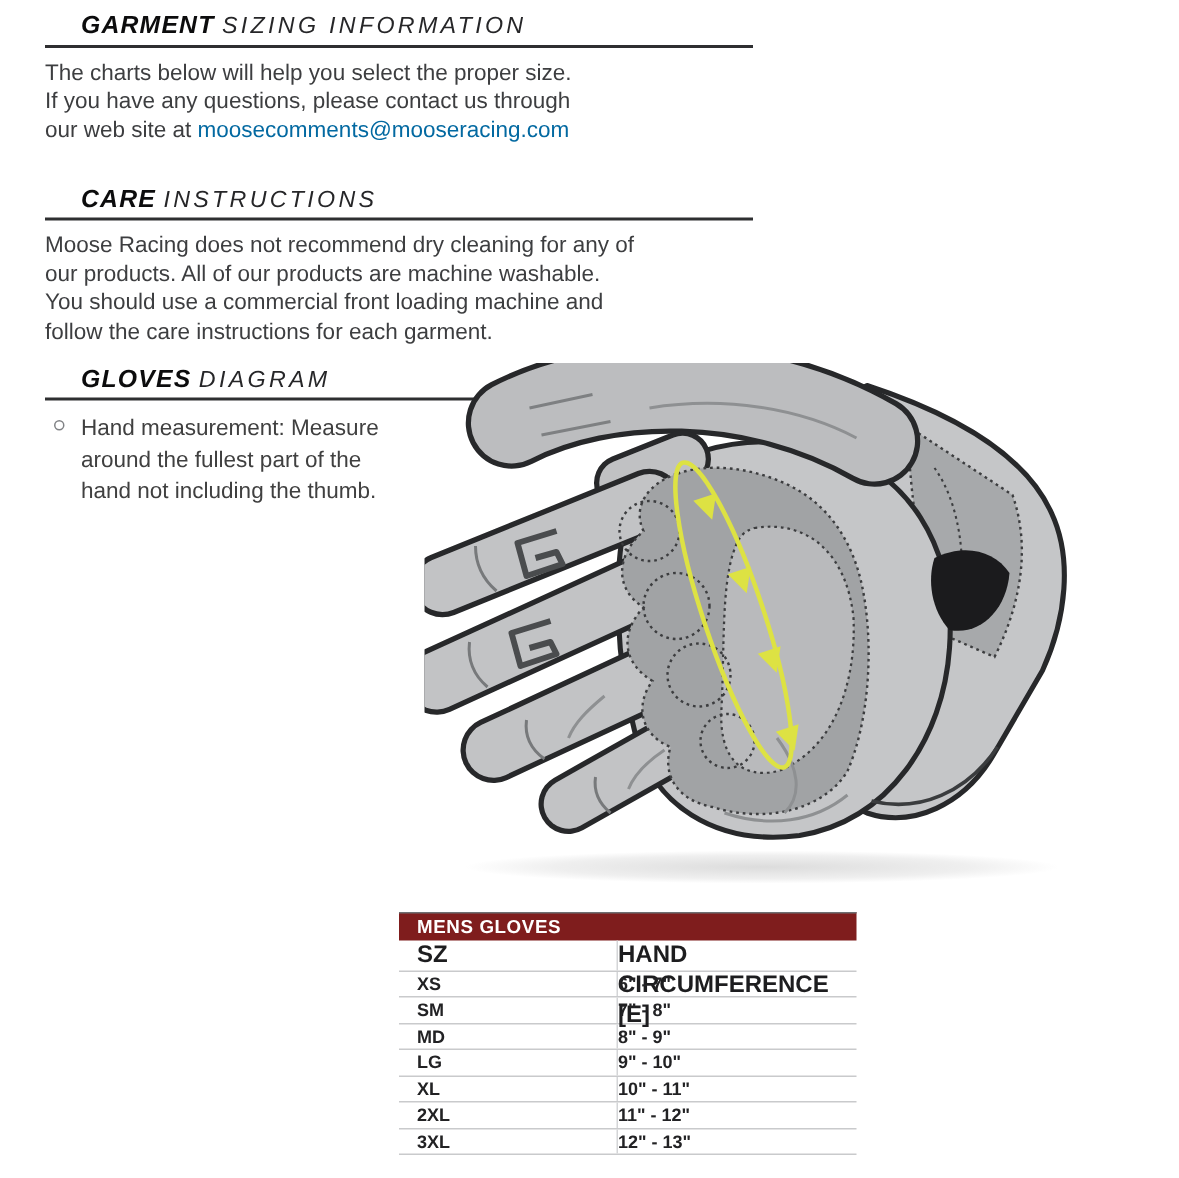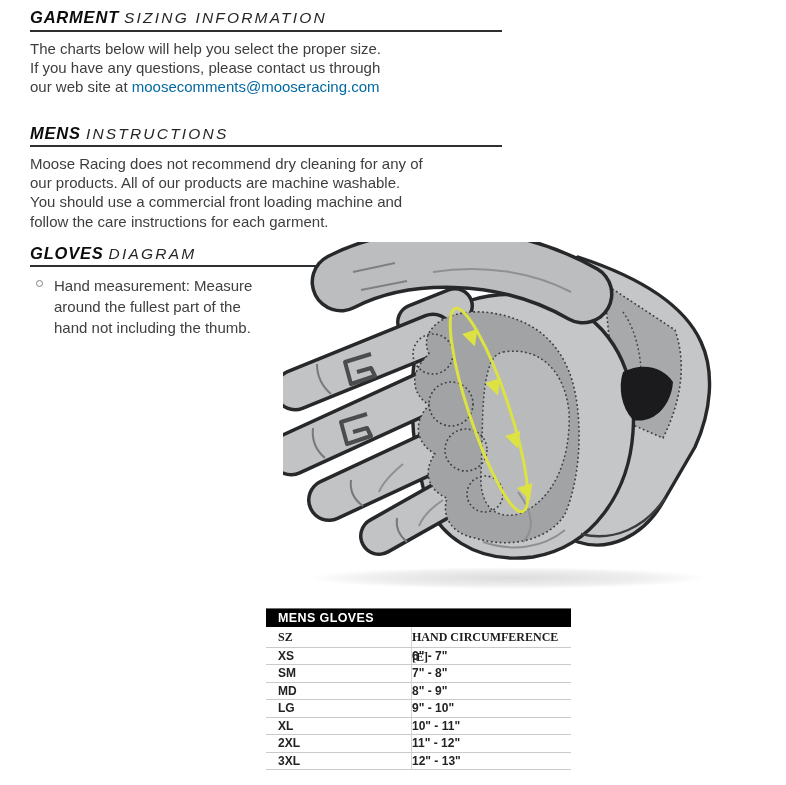--- a/index.html
+++ b/index.html
@@ -3,36 +3,36 @@
 <meta charset="utf-8">
 <style>
   html,body{margin:0;padding:0;background:#fff;}
   #page{
     position:relative;width:786px;height:785px;background:#ffffff;overflow:hidden;
     font-family:"Liberation Sans",sans-serif;color:#3d3e40;
   }
   .abs{position:absolute;}
   
   .sec-title{white-space:nowrap;font-style:italic;letter-spacing:.5px;}
-  .sec-title .strong{font-weight:900;font-size:16.5px;color:#0c0c0d;letter-spacing:.8px;}
+  .sec-title .strong{font-weight:900;font-size:16.5px;color:#0c0c0d;letter-spacing:.8px;margin-left:24px;}
   .sec-title .light{font-weight:400;font-size:15.5px;color:#262628;letter-spacing:2.2px;margin-left:5px;}
   .rule{height:2px;background:#2e2f31;}
   
   .para{font-size:15px;line-height:19.2px;color:#3d3e40;white-space:nowrap;}
   .para .email{color:#0369a1;text-decoration:none;}
   
   .bullet-wrap{display:flex;}
   .bullet-dot{width:5px;height:5px;border:1.6px solid #808285;border-radius:50%;margin:5px 11px 0 0;flex:0 0 auto;}
   .bullet-text{font-size:15px;line-height:21px;color:#404040;white-space:nowrap;}
   
   #size-table{width:305px;font-family:"Liberation Sans",sans-serif;}
-  .tbl-title{height:18px;line-height:18px;background:#000000;border-top:1px solid #6e6e71;
+  .tbl-title{height:18px;line-height:18px;background:#7f1d1d;border-top:1px solid #6e6e71;
     color:#ffffff;font-weight:bold;font-size:12.5px;letter-spacing:.4px;padding-left:12px;}
   .tbl-head{display:flex;height:20px;line-height:20px;border-bottom:1px solid #c9cacc;
-    font-weight:bold;font-size:12px;color:#1d1d1f;font-family:Liberation Serif, serif;}
+    font-weight:bold;font-size:16px;color:#1d1d1f;}
   .tbl-row{display:flex;height:17.43px;line-height:17.43px;border-bottom:1px solid #c9cacc;
     font-size:12px;color:#222224;box-sizing:border-box;}
   .col-sz{width:145px;padding-left:12px;box-sizing:border-box;font-weight:bold;}
   .col-circ{flex:1;text-align:left;border-left:1px solid #d4d5d7;font-weight:bold;}
 </style>
 </head>
 <body>
 
 <div id="page">
 
@@ -40,21 +40,21 @@
     <span class="strong">GARMENT</span><span class="light">SIZING INFORMATION</span>
   </div>
   <div class="abs rule" style="left:30px;top:30px;width:472px;"></div>
   <div class="abs para" style="left:30px;top:39px;">
     <div>The charts below will help you select the proper size.</div>
     <div>If you have any questions, please contact us through</div>
     <div><span>our web site at </span><span class="email">moosecomments@mooseracing.com</span></div>
   </div>
 
   <div class="abs sec-title" style="left:30px;top:124px;">
-    <span class="strong">MENS</span><span class="light">INSTRUCTIONS</span>
+    <span class="strong">CARE</span><span class="light">INSTRUCTIONS</span>
   </div>
   <div class="abs rule" style="left:30px;top:145px;width:472px;"></div>
   <div class="abs para" style="left:30px;top:154px;">
     <div>Moose Racing does not recommend dry cleaning for any of</div>
     <div>our products. All of our products are machine washable.</div>
     <div>You should use a commercial front loading machine and</div>
     <div>follow the care instructions for each garment.</div>
   </div>
 
   <div class="abs sec-title" style="left:30px;top:244px;">

